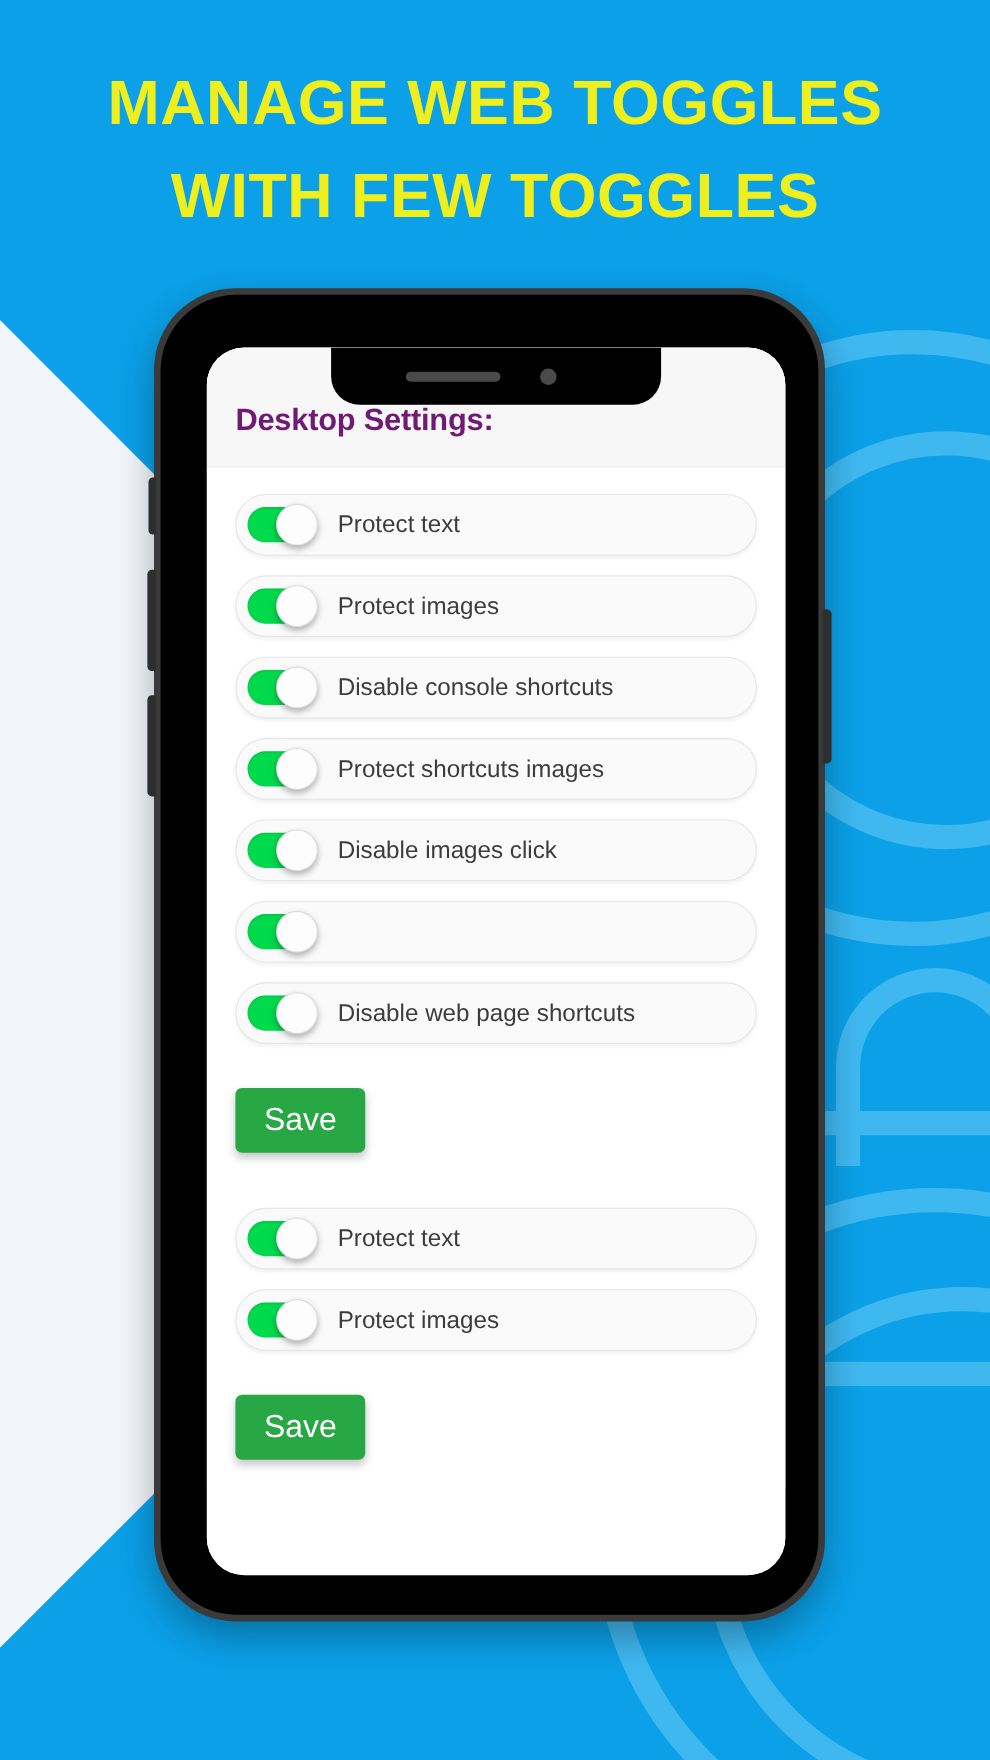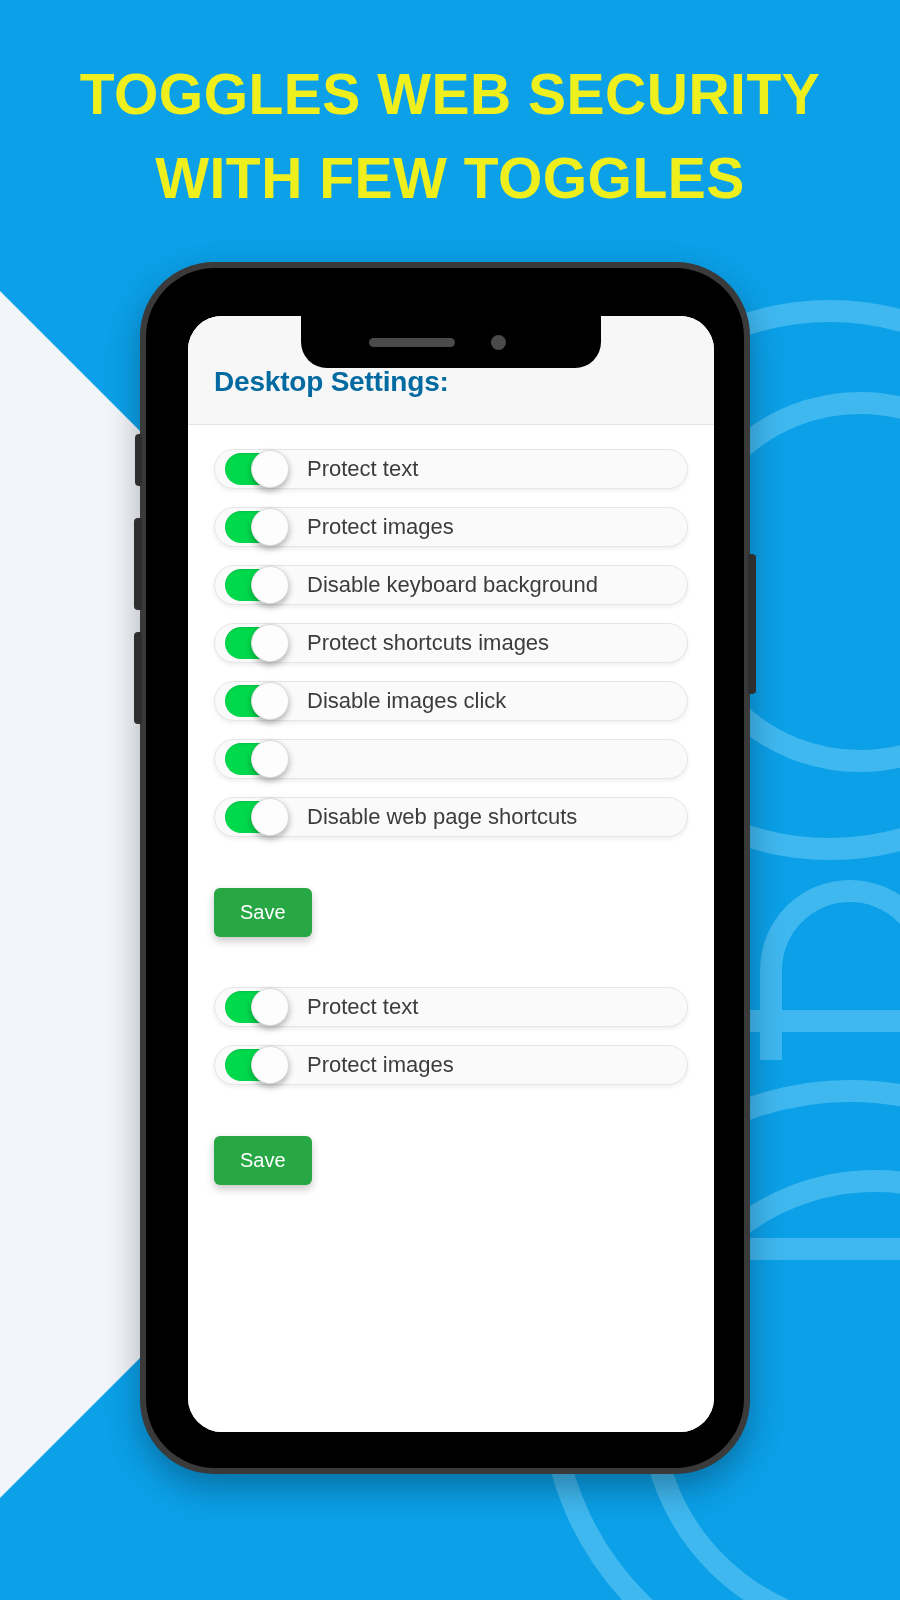--- a/index.html
+++ b/index.html
@@ -142,32 +142,32 @@
   }
   .section-header {
     background:#F7F7F7;
     border-bottom:1px solid #E4E4E4;
     padding:38px 26px 26px 26px;
   }
   .section-header.first { padding-top:50px; }
   .section-header h2 {
     font-size:28px;
     font-weight:bold;
-    color:#0369a1;
+    color:#701a75;
     letter-spacing:-0.2px;
   }
   .section-body {
     padding:24px 26px 26px 26px;
     background:#FFFFFF;
   }
 
   .toggle-row {
     display:flex;
     align-items:center;
-    height:40px;
+    height:56px;
     margin-bottom:18px;
     background:#FAFAFA;
     border:1px solid #E6E6E6;
     border-radius:28px;
     padding-left:10px;
     box-shadow:0 2px 4px rgba(0,0,0,0.07);
   }
   .toggle-row:last-child { margin-bottom:0; }
 
   .switch {
@@ -188,25 +188,25 @@
     box-shadow:0 3px 6px rgba(0,0,0,0.30);
   }
   .toggle-label {
     margin-left:20px;
     font-size:22px;
     color:#3C3C3C;
   }
 
   .save-btn {
     display:inline-block;
-    margin-top:33px;
+    margin-top:22px;
     padding:13px 26px;
     background:#28A745;
     color:#FFFFFF;
-    font-size:20px;
+    font-size:29px;
     border:none;
     border-radius:6px;
     box-shadow:0 4px 8px rgba(0,0,0,0.22);
     cursor:pointer;
     font-family:"Liberation Sans", sans-serif;
   }
 </style>
 </head>
 <body>
 
@@ -215,21 +215,21 @@
   <div id="bg-light-wedge"></div>
 
   <div class="decor-ring" id="decor-ring-outer"></div>
   <div class="decor-ring" id="decor-ring-inner"></div>
   <div id="decor-lock-shackle"></div>
   <div id="decor-lock-body"></div>
   <div class="decor-ring" id="decor-arc-lower"></div>
   <div class="decor-ring" id="decor-arc-lower2"></div>
 
   <div id="headline">
-    <span class="line">TOGGLES WEB SECURITY</span>
+    <span class="line">MANAGE WEB TOGGLES</span>
     <span class="line">WITH FEW TOGGLES</span>
   </div>
 
   <div id="phone">
     <div class="side-btn" id="btn-silence"></div>
     <div class="side-btn" id="btn-vol-up"></div>
     <div class="side-btn" id="btn-vol-dn"></div>
     <div class="side-btn" id="btn-power"></div>
 
     <div id="phone-bezel">
@@ -252,21 +252,21 @@
                 <span class="toggle-label">Protect text</span>
               </div><div class="toggle-row">
                 <div class="switch">
                   <div class="knob"></div>
                 </div>
                 <span class="toggle-label">Protect images</span>
               </div><div class="toggle-row">
                 <div class="switch">
                   <div class="knob"></div>
                 </div>
-                <span class="toggle-label">Disable keyboard background</span>
+                <span class="toggle-label">Disable console shortcuts</span>
               </div><div class="toggle-row">
                 <div class="switch">
                   <div class="knob"></div>
                 </div>
                 <span class="toggle-label">Protect shortcuts images</span>
               </div><div class="toggle-row">
                 <div class="switch">
                   <div class="knob"></div>
                 </div>
                 <span class="toggle-label">Disable images click</span>

